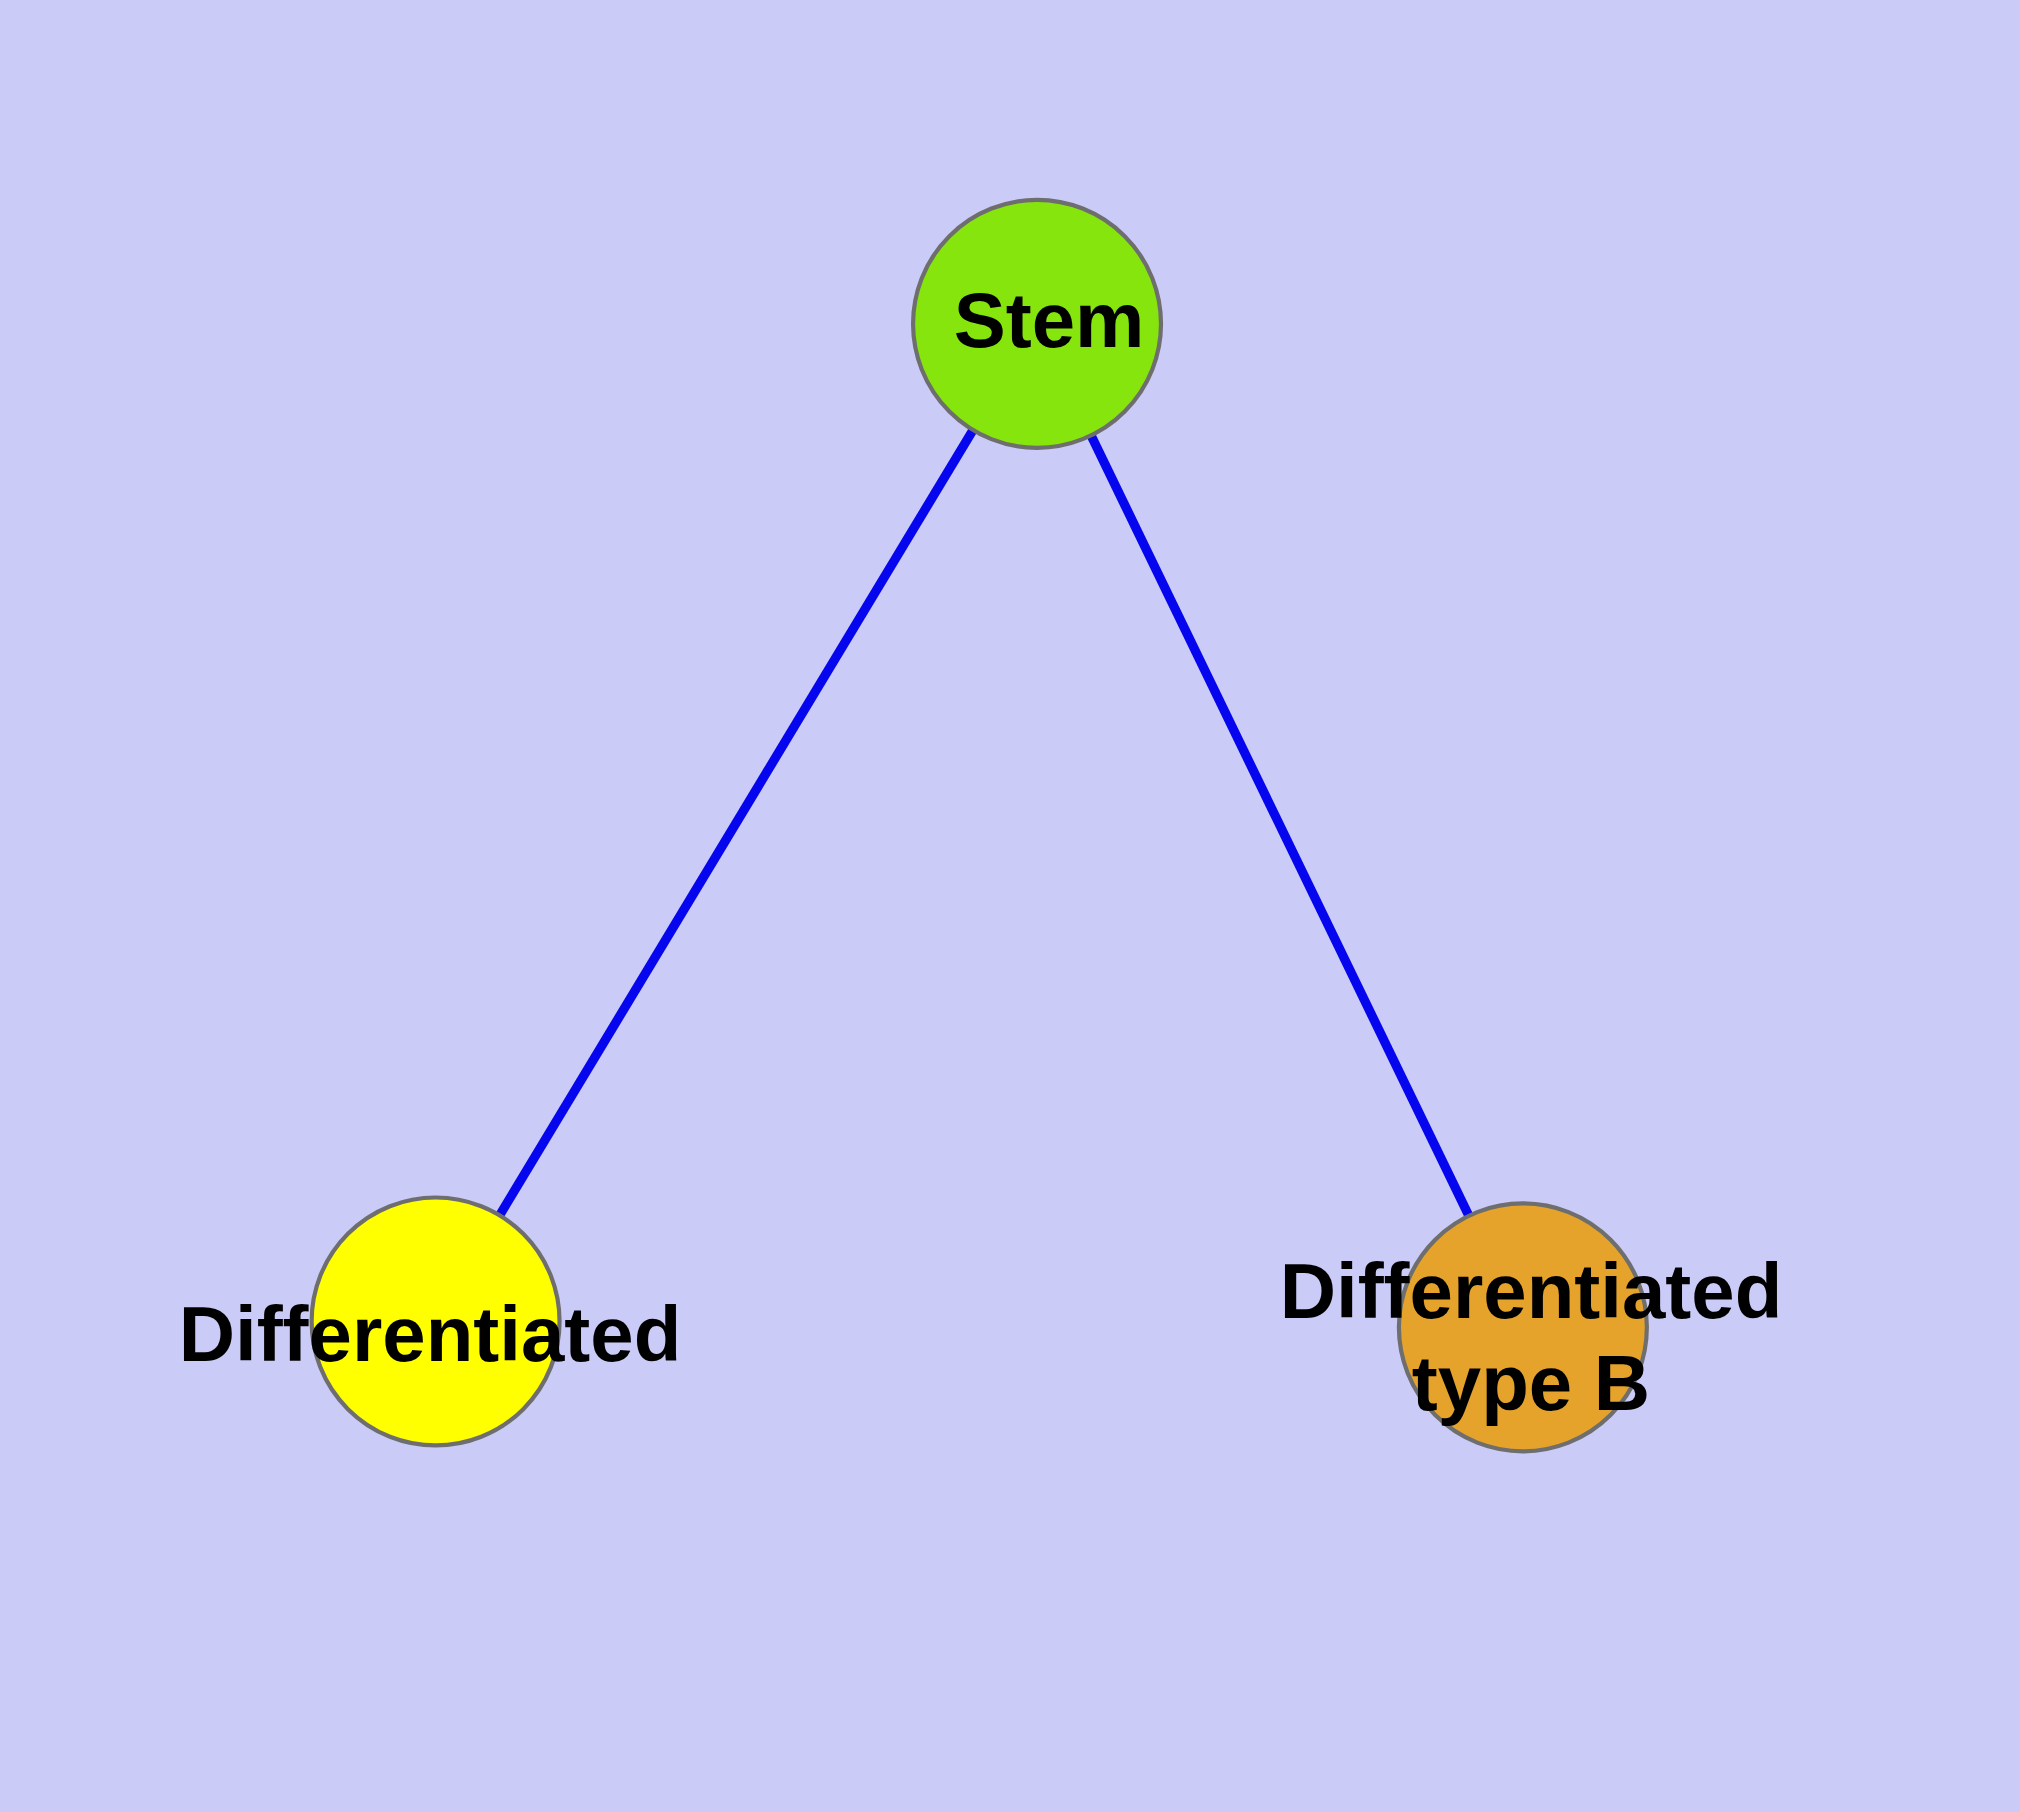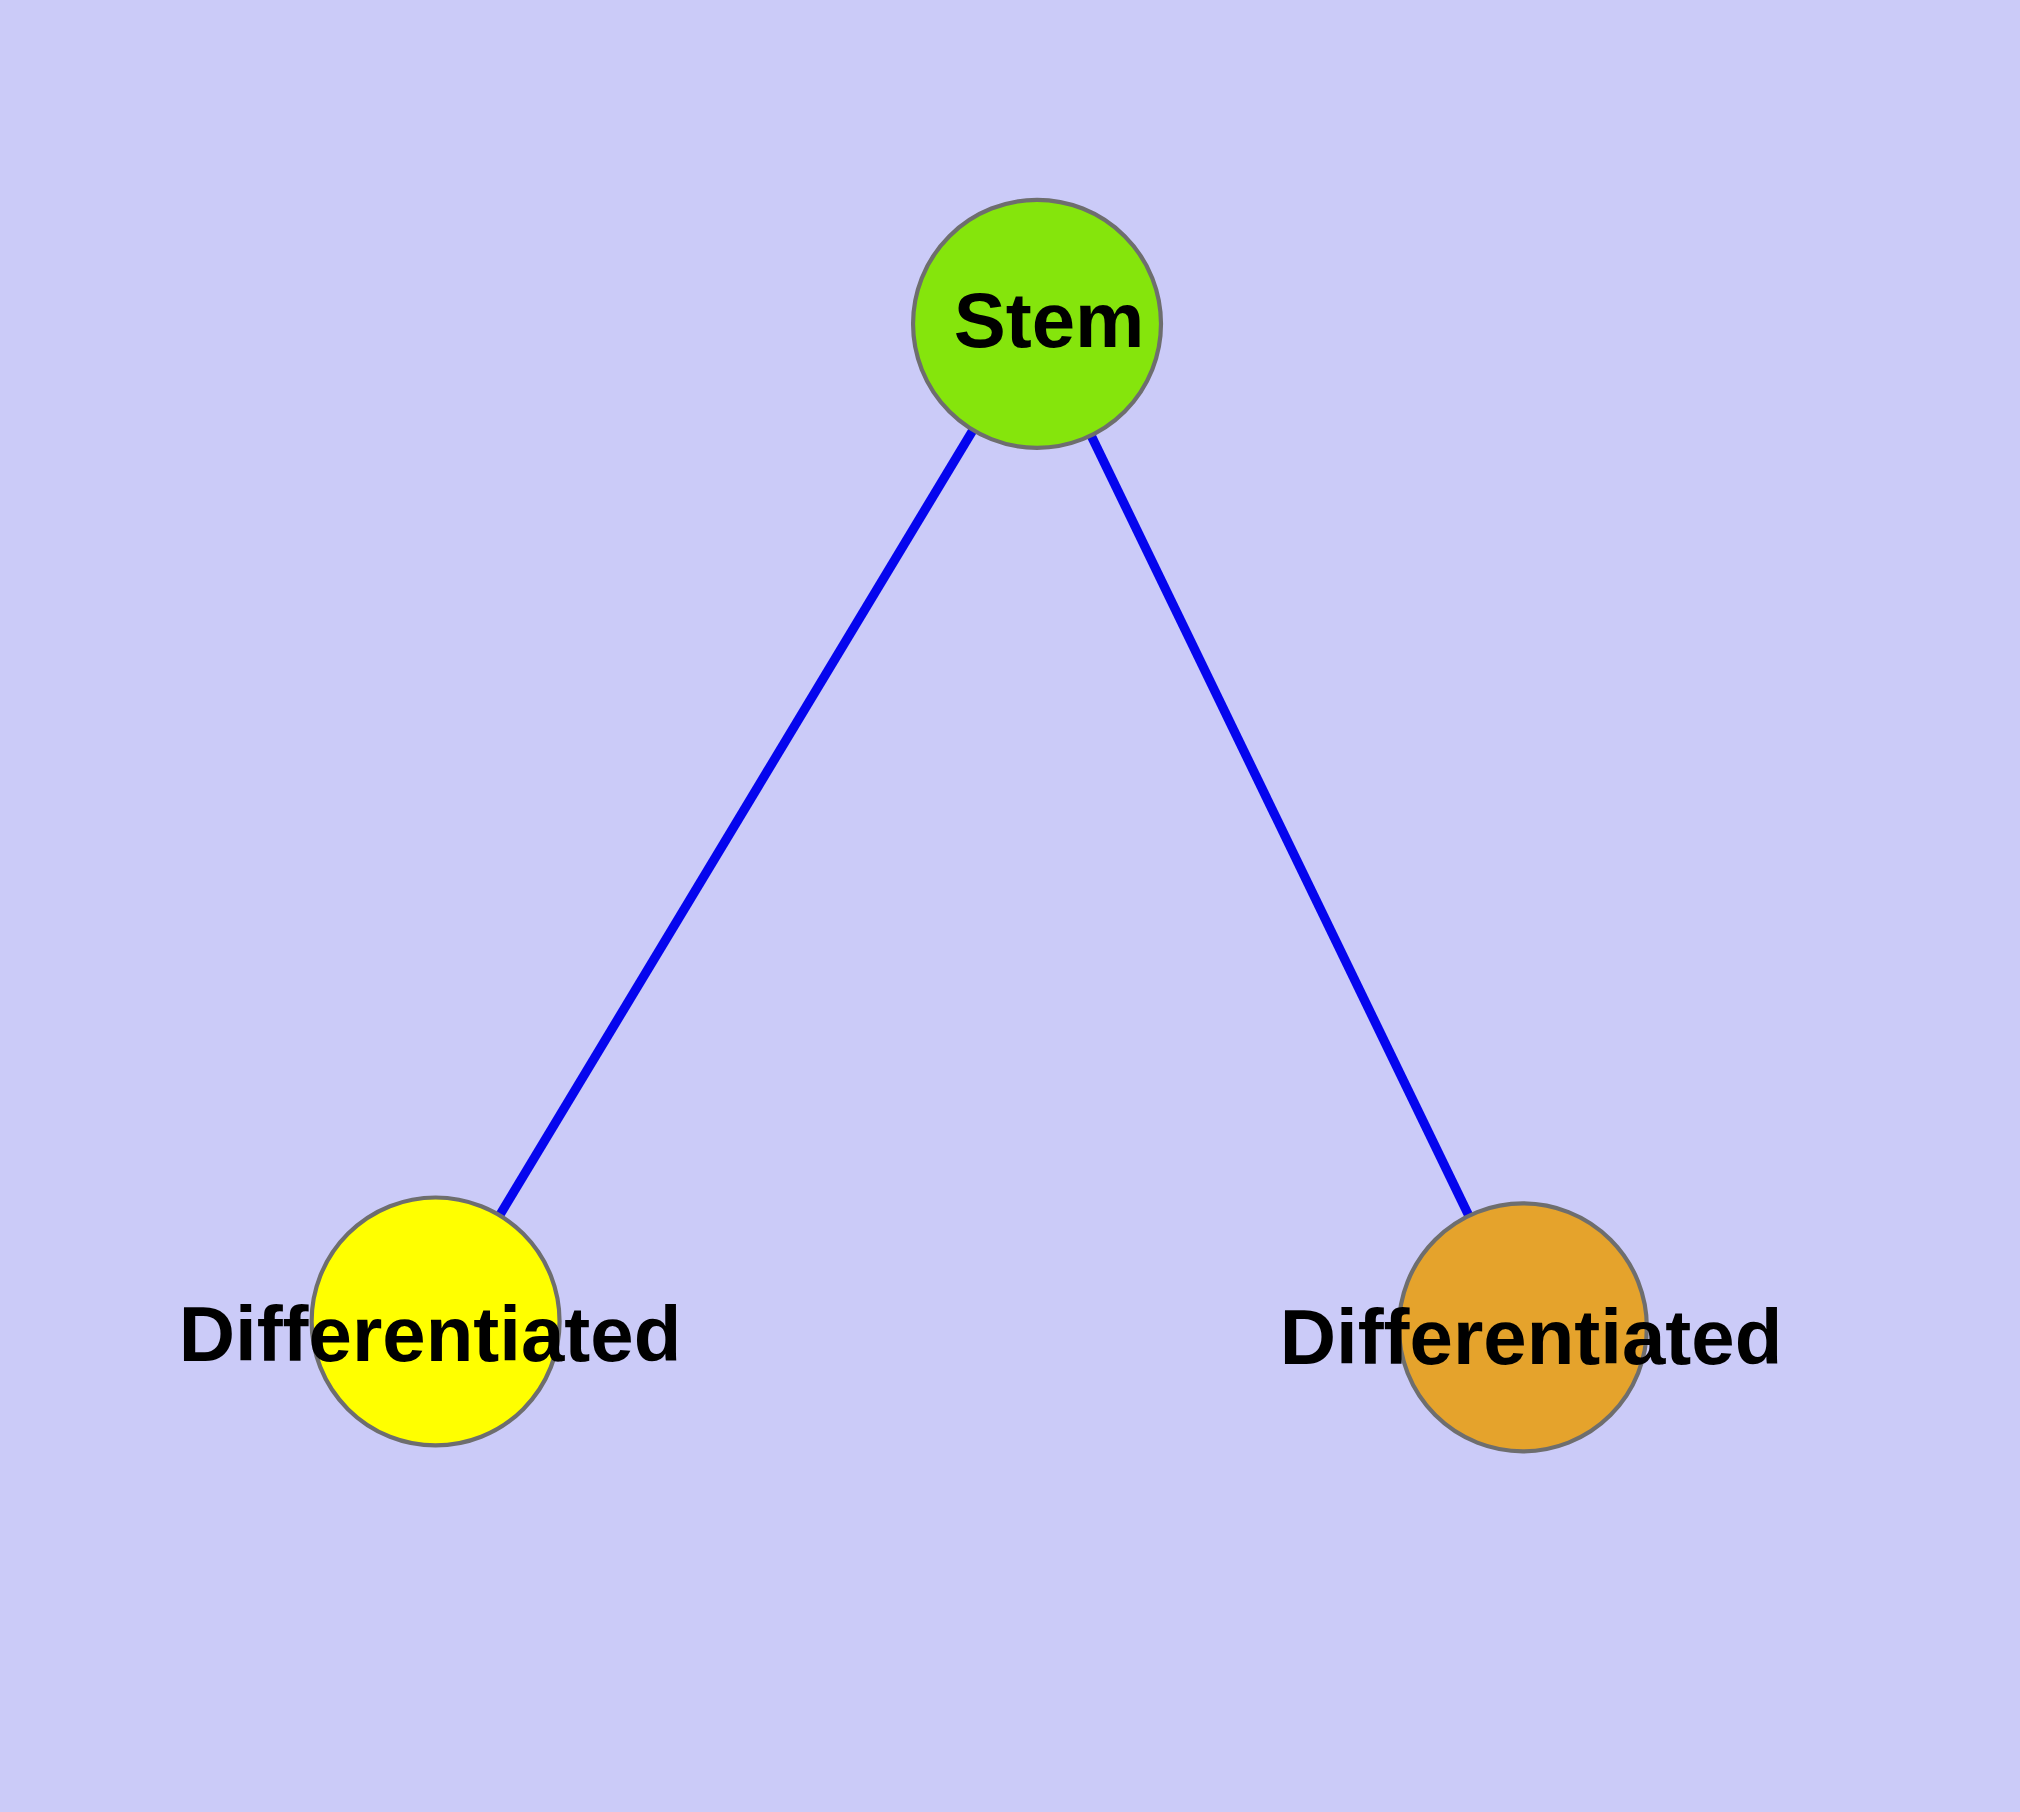--- a/index.html
+++ b/index.html
@@ -53,16 +53,17 @@
   <div class="node-label" style="left: 1049px; top: 320px; color: rgb(0, 0, 0);">
     <span>Stem</span>
   </div>
 
   <div class="node-label" style="left: 430px; top: 1334px; color: rgb(0, 0, 0);">
     <span>Differentiated</span>
   </div>
 
   <div class="node-label" style="left: 1531px; top: 1337px; color: rgb(0, 0, 0);">
     <span>Differentiated</span>
+    <span>type B</span>
   </div>
 
 </div>
 
 
 </body></html>

